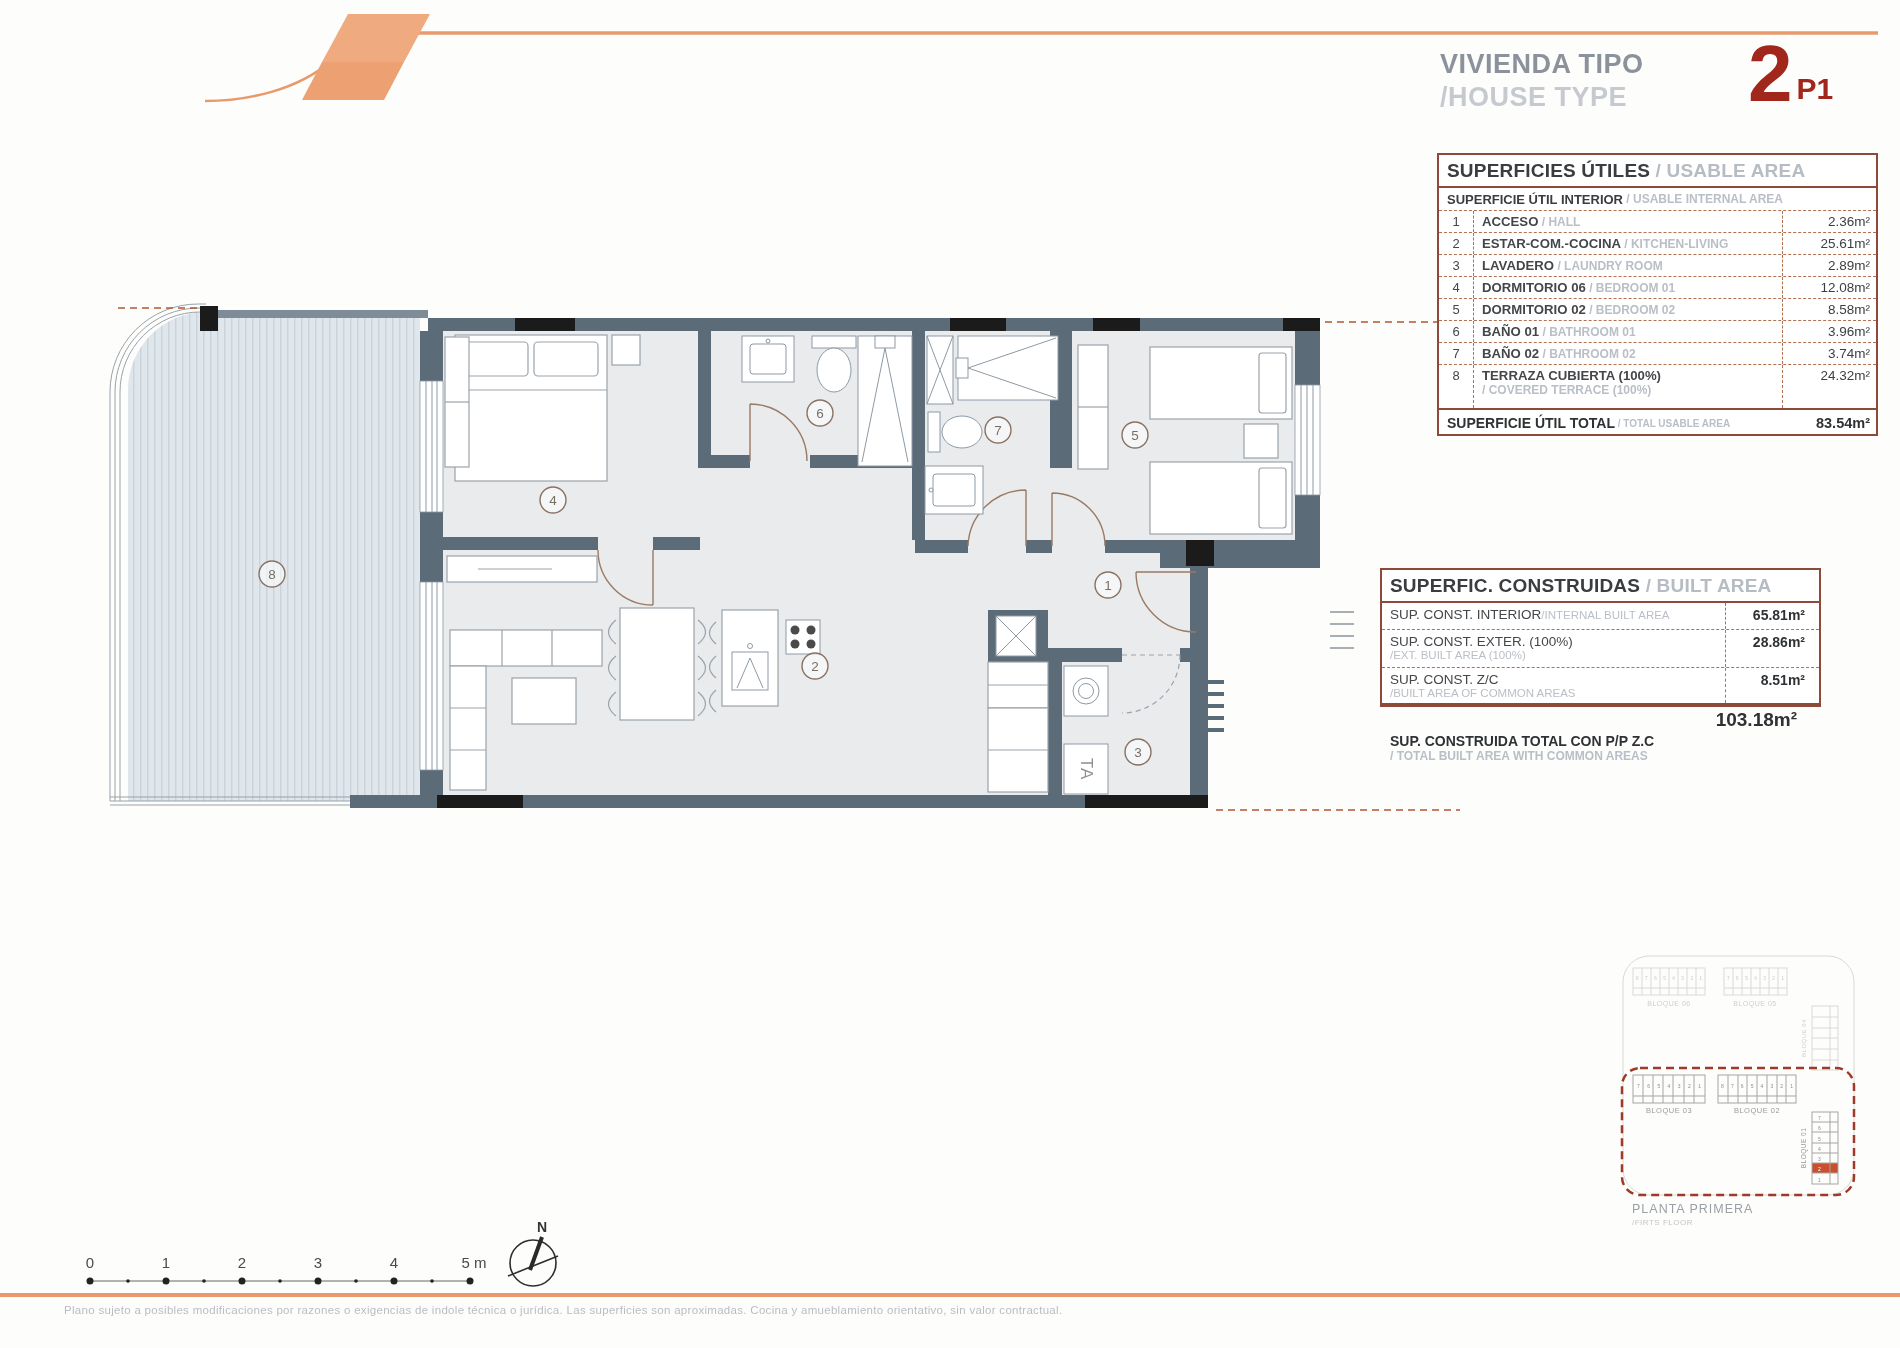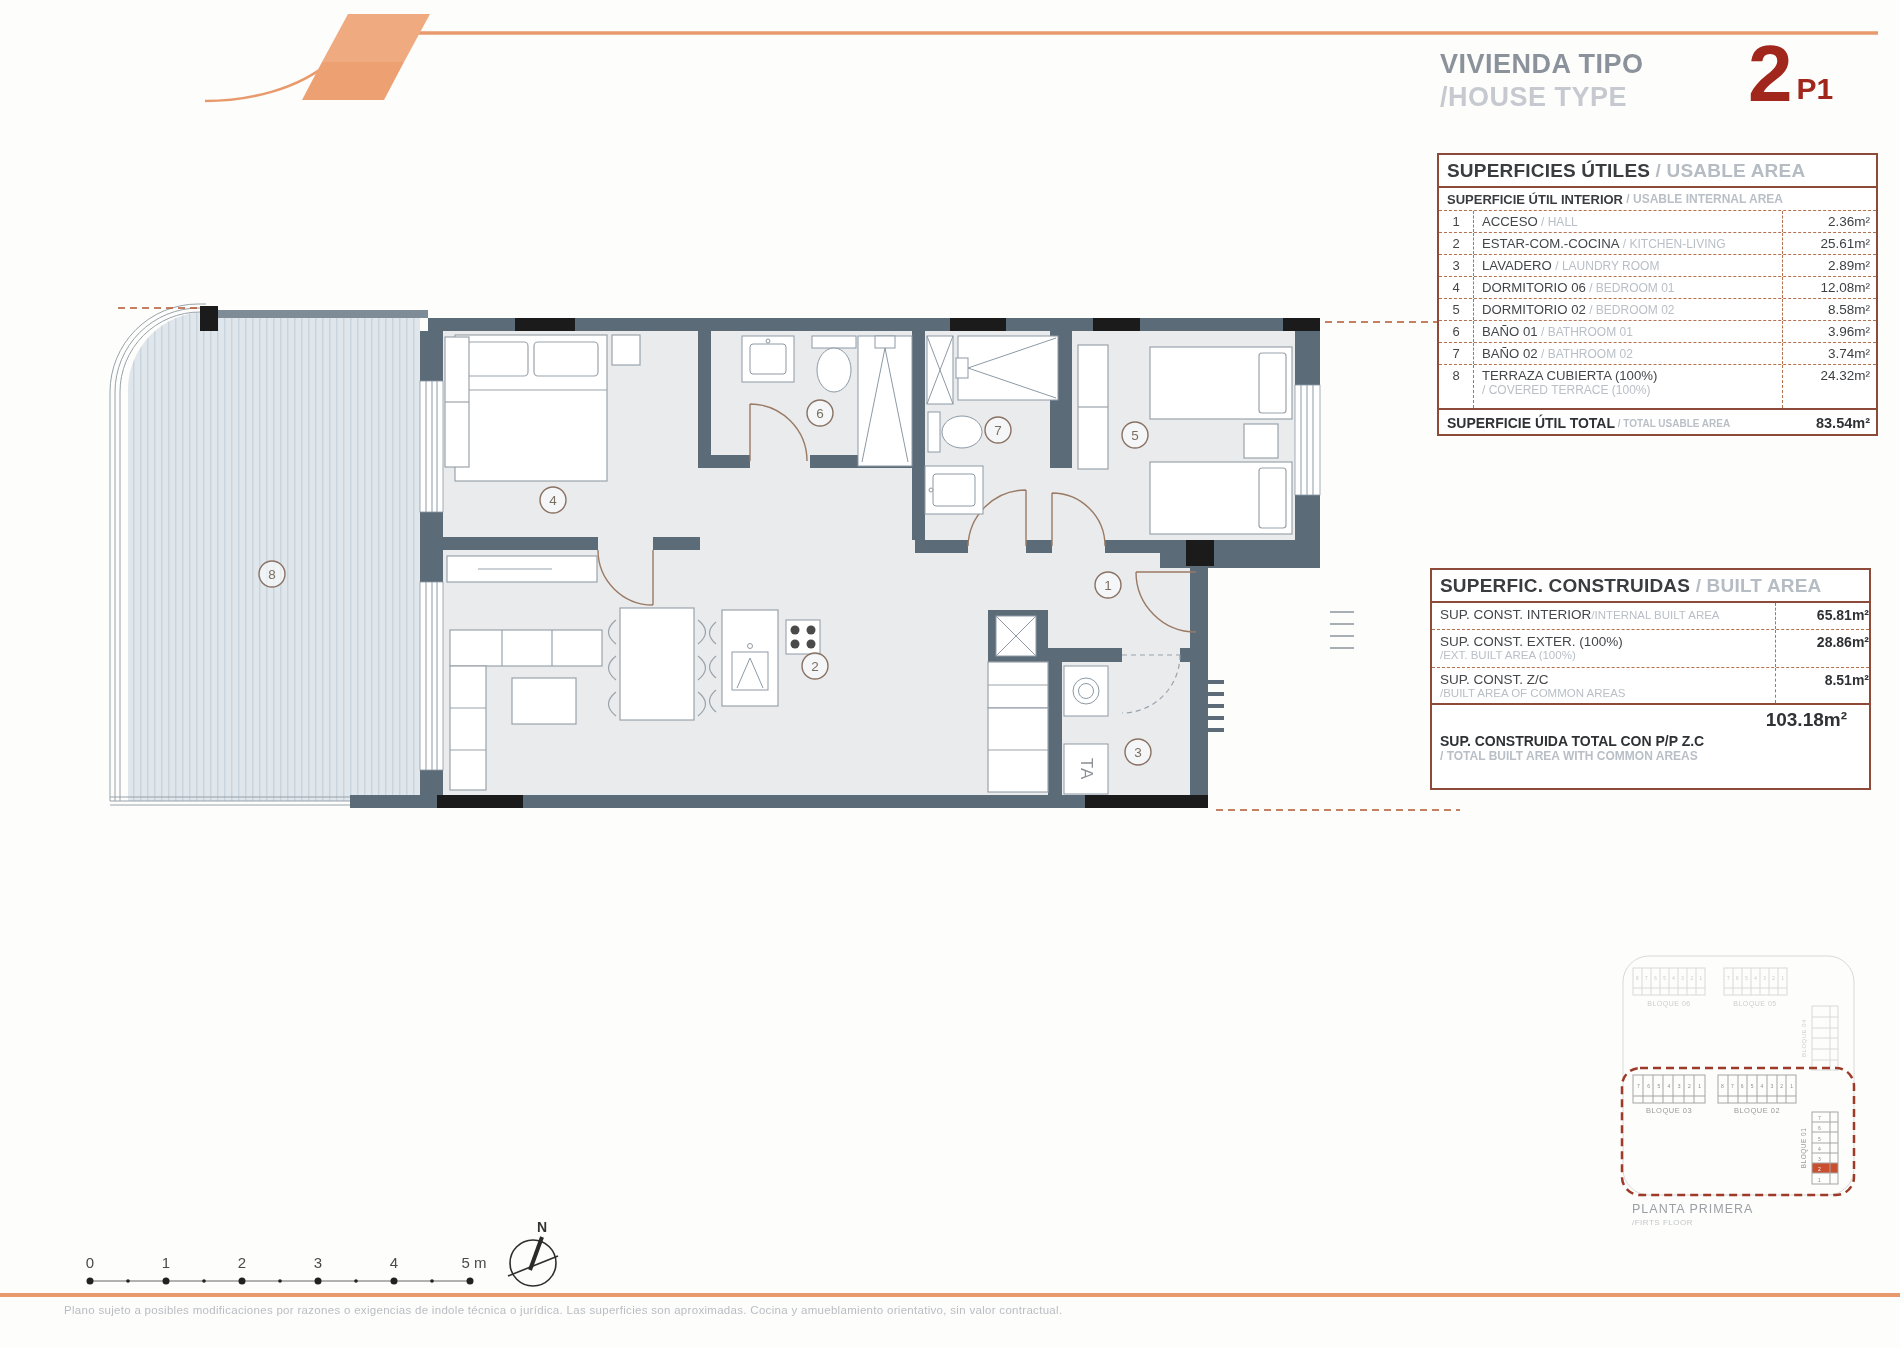--- a/index.html
+++ b/index.html
@@ -11,47 +11,47 @@
   #title-block{position:absolute;left:1440px;top:48px;line-height:33px;letter-spacing:.5px;}
   #title-block .t-es{font-size:27px;font-weight:bold;color:#8b929b;}
   #title-block .t-en{font-size:27px;font-weight:bold;color:#c6cad0;}
   #type-badge{position:absolute;left:1748px;top:40px;display:flex;align-items:flex-end;color:#a1261b;}
   #type-badge .big{font-size:80px;font-weight:bold;line-height:.85;}
   #type-badge .small{font-size:30px;font-weight:bold;margin-left:4px;margin-bottom:2px;}
 
   
   .tbl{position:absolute;border:2px solid #8e4a39;background:#fff;box-sizing:border-box;color:#44474a;}
   #tbl-usable{left:1437px;top:153px;width:441px;height:283px;}
-  #tbl-built {left:1430px;top:568px;width:441px;height:222px;}
+  #tbl-built {left:1380px;top:568px;width:441px;height:139px;}
   .tbl .hdr{display:flex;align-items:center;padding-left:8px;border-bottom:2px solid #8e4a39;box-sizing:border-box;}
   .tbl .hdr .es{font-size:19px;font-weight:bold;color:#3a3d40;letter-spacing:.2px;white-space:pre;}
   .tbl .hdr .en{font-size:19px;font-weight:bold;color:#b6bcc3;letter-spacing:.2px;white-space:pre;}
   .sub{display:flex;align-items:center;padding-left:8px;box-sizing:border-box;}
   .sub .es{font-size:13px;font-weight:bold;color:#3a3d40;white-space:pre;}
   .sub .en{font-size:12px;font-weight:bold;color:#b9bfc6;white-space:pre;text-align:center;}
   .row{display:flex;box-sizing:border-box;border-top:1px dashed #b4714f;align-items:center;}
   .row .c-num{width:34px;text-align:center;font-size:13px;color:#44474a;flex:none;}
-  .row .c-name{flex:1;padding-left:8px;font-size:13.2px;border-left:1px dashed #b4714f;align-self:stretch;display:flex;align-items:center;white-space:pre;}
+  .row .c-name{flex:1;padding-left:8px;font-size:13.2px;border-left:1px dashed #b4714f;align-self:stretch;display:flex;align-items:center;white-space:pre;font-weight:bold;}
   .row .c-name .en{font-size:12px;color:#b9bfc6;white-space:pre;}
   .row .c-val{width:94px;flex:none;text-align:right;padding-right:6px;font-size:13.5px;color:#3c3f42;
               border-left:1px dashed #b4714f;align-self:stretch;display:flex;align-items:center;justify-content:flex-end;box-sizing:border-box;}
   .row.tall{align-items:flex-start;}
   .row.tall .c-name{align-items:flex-start;padding-top:3px;display:block;}
   .row.tall .c-name .en{display:block;}
   .row.tall .c-val{align-items:flex-start;padding-top:3px;}
   .total{display:flex;border-top:2px solid #8e4a39;align-items:center;padding-left:8px;box-sizing:border-box;}
   .total .es{font-size:14px;font-weight:bold;color:#2f3234;white-space:pre;}
   .total .en{font-size:10px;font-weight:bold;color:#b9bfc6;white-space:pre;}
   .total .tv{margin-left:auto;padding-right:6px;font-size:14.5px;font-weight:bold;color:#2f3234;}
   
   .brow{display:flex;box-sizing:border-box;border-top:1px dashed #b4714f;}
   .brow .bn{flex:1;padding-left:8px;padding-top:4px;font-size:13.5px;color:#44474a;white-space:pre;}
   .brow .bn .en{font-size:11.5px;color:#b9bfc6;white-space:pre;}
   .brow .bn .en.block{display:block;}
-  .brow .bv{width:94px;flex:none;text-align:right;padding-right:0;padding-top:4px;font-size:14px;font-weight:bold;color:#2f3234;
+  .brow .bv{width:94px;flex:none;text-align:right;padding-right:14px;padding-top:4px;font-size:14px;font-weight:bold;color:#2f3234;
             border-left:1px dashed #b4714f;box-sizing:border-box;}
   .btotal{display:flex;border-top:2px solid #8e4a39;padding-left:8px;padding-top:4px;box-sizing:border-box;}
   .btotal .bt-name{flex:1;}
   .btotal .es{font-size:14px;font-weight:bold;color:#2f3234;display:block;margin-top:24px;}
   .btotal .en{font-size:12px;font-weight:bold;color:#b9bfc6;display:block;}
   .btotal .tv{width:100px;flex:none;text-align:right;padding-right:22px;font-size:19px;font-weight:bold;color:#2f3234;}
 
   
   #disclaimer{position:absolute;left:64px;top:1304px;font-size:11.5px;color:#b9bdc2;letter-spacing:.3px;}
 

